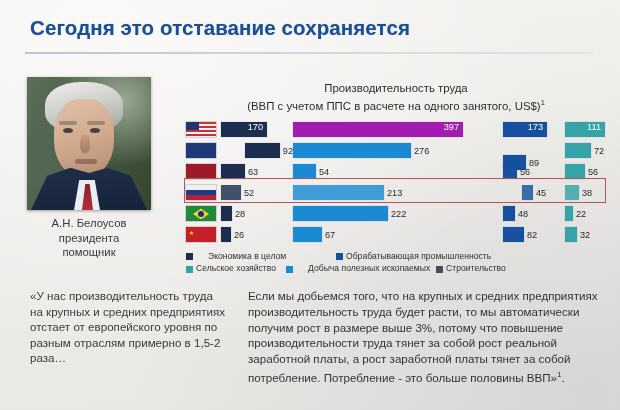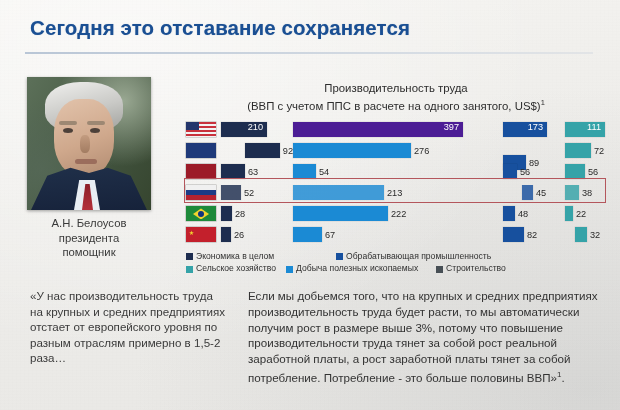--- a/index.html
+++ b/index.html
@@ -111,21 +111,21 @@
 
   
   .hl{position:absolute;left:-2px;top:58px;width:420px;height:23px;
     border:1.6px solid #b4565c;pointer-events:none;}
 
   
   .legend{margin-top:6px;display:flex;flex-wrap:wrap;font-size:8.6px;color:#303030;
     line-height:11.5px;width:420px;}
   .lg{display:flex;align-items:center;margin-right:10px;margin-bottom:1px;}
   .sw{width:7px;height:7px;margin-right:3px;flex:0 0 7px;}
-  .lg.w1{width:150px;margin-right:0;}
+  .lg.w1{width:150px;margin-right:0;gap:12px;}
   .lg.w2{width:205px;margin-right:0;}
   .lg.w3{width:auto;}
 </style>
 </head>
 <body>
 
 <div class="paper"></div>
 <div class="grain"></div>
 
 <div class="page">
@@ -165,27 +165,27 @@
       <div>Производительность труда</div>
       <div><span>(ВВП с учетом ППС в расчете на одного занятого, US$)</span><sup>1</sup></div>
     </div>
 
     <div class="rows" id="rows">
         <div class="row">
           <div class="flag f-us"></div>
           <div class="slot" style="width: 72px;">
             <div class="barbox">
               <div class="bar" style="width: 46px; background: rgb(29, 45, 79); position: relative;">
-                <span class="val inside">210</span>
+                <span class="val inside">170</span>
               </div>
             </div>
           </div>
           <div class="slot" style="width: 210px;">
             <div class="barbox">
-              <div class="bar" style="width: 170px; background: #4c1d95; position: relative;">
+              <div class="bar" style="width: 170px; background: #a21caf; position: relative;">
                 <span class="val inside">397</span>
               </div>
             </div>
           </div>
           <div class="slot" style="width: 62px;">
             <div class="barbox">
               <div class="bar" style="width: 44px; background: rgb(23, 80, 158); position: relative;">
                 <span class="val inside">173</span>
               </div>
             </div>
@@ -313,21 +313,21 @@
               <div class="bar" style="width: 10px; background: rgb(29, 45, 79);"></div>
               <span class="val">26</span>
             </div>
           </div>
           <div class="slot" style="width: 210px;">
             <div class="barbox">
               <div class="bar" style="width: 29px; background: rgb(27, 138, 212);"></div>
               <span class="val">67</span>
             </div>
           </div>
-          <div class="slot" style="width: 72px;">
+          <div class="slot" style="width: 62px;">
             <div class="barbox">
               <div class="bar" style="width: 21px; background: rgb(23, 80, 158);"></div>
               <span class="val">82</span>
             </div>
           </div>
           <div class="slot" style="width: 56px;">
             <div class="barbox">
               <div class="bar" style="width: 12px; background: rgb(53, 163, 168);"></div>
               <span class="val">32</span>
             </div>

